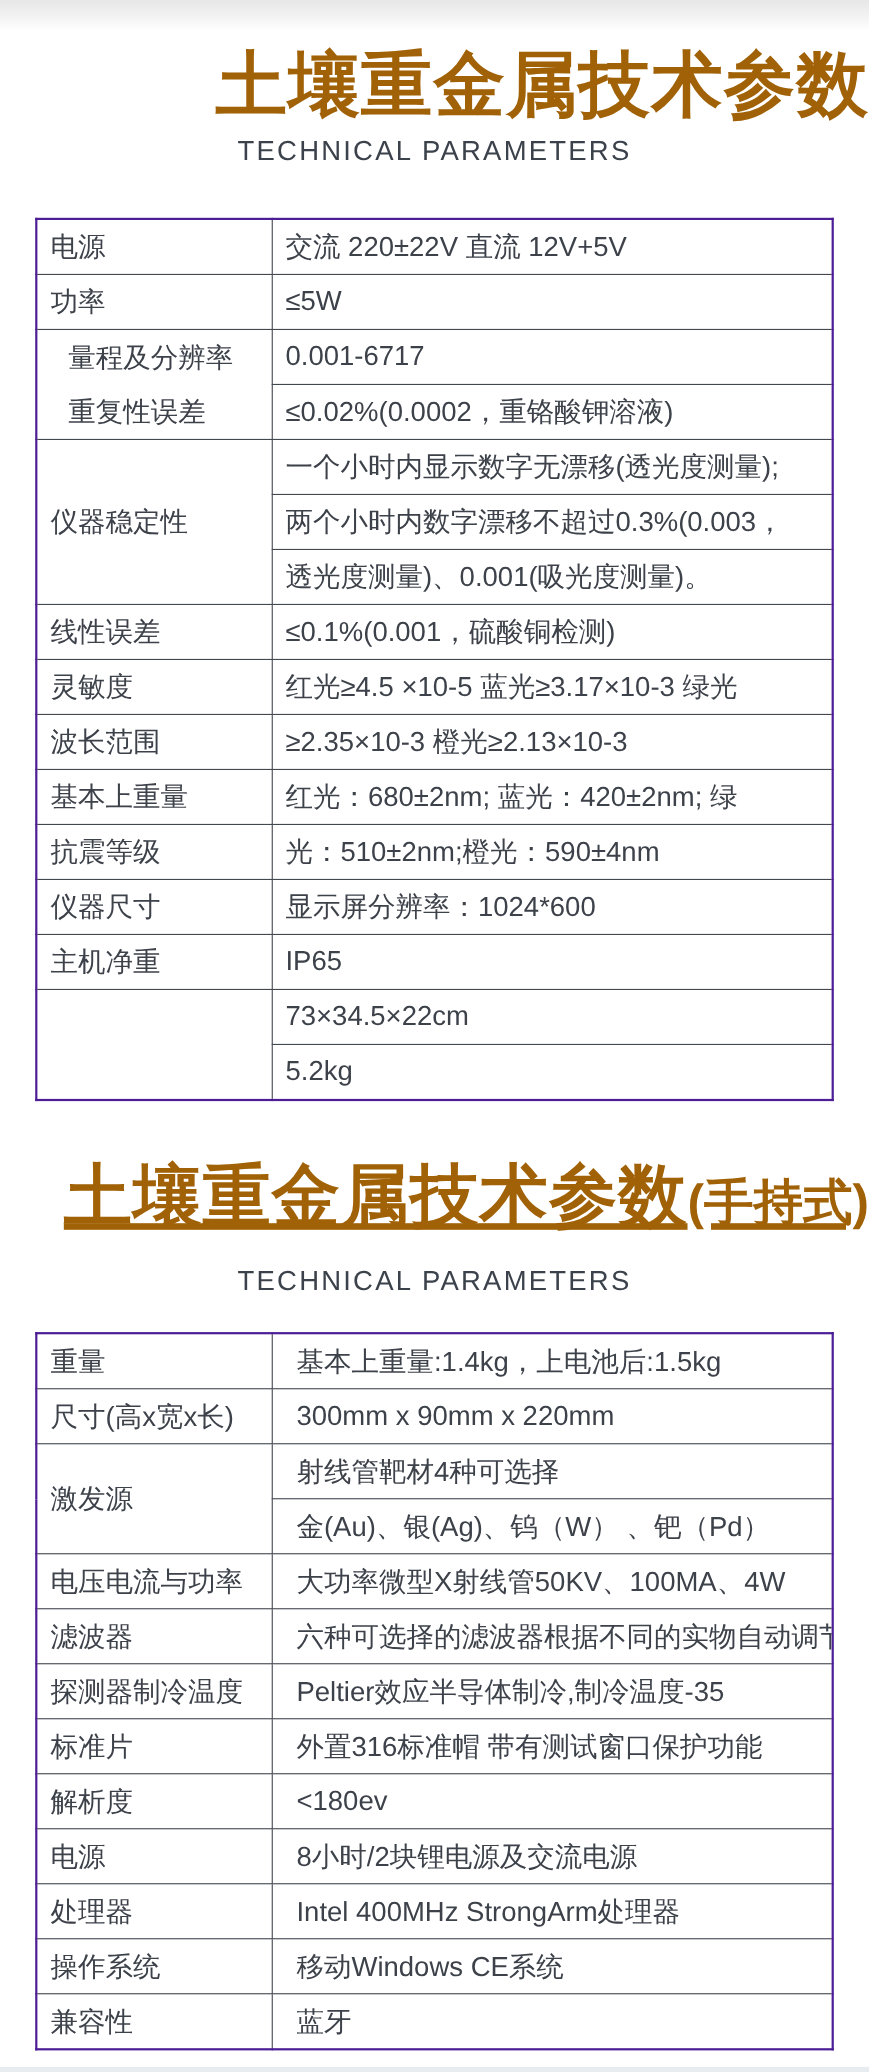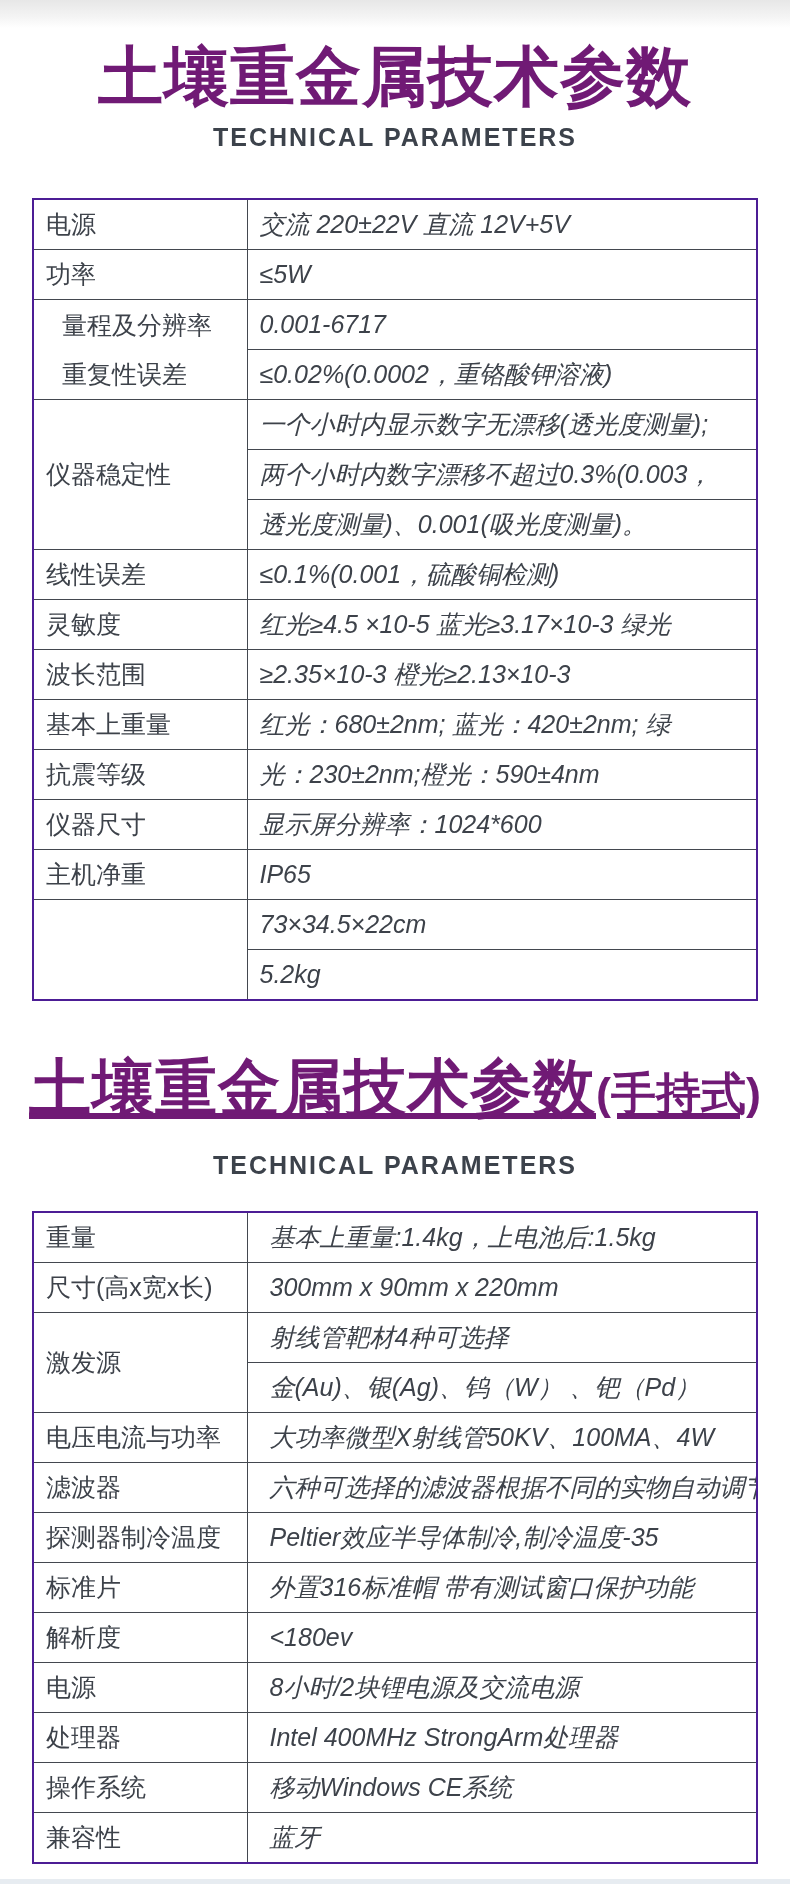--- a/index.html
+++ b/index.html
@@ -9,36 +9,36 @@
     font-family:"Liberation Sans", sans-serif;
     color:#3d424a;
     position:relative;
     overflow:hidden;
   }
   .top-strip {
     height:28px;
     background:linear-gradient(180deg,#e7e7e7 0%,#f4f4f4 60%,#ffffff 100%);
   }
   .main-title {
-    text-align:center;
+    text-align:right;
     font-size:65px;
     line-height:1.0;
     font-weight:700;
-    color:#701a75;
+    color:#a16207;
     letter-spacing:1px;
     margin:16px 0 0 0;
   }
   .main-title.second { font-size:62px; margin-top:56px;text-decoration:underline; }
   .title-suffix { font-size:45px; font-weight:700; letter-spacing:0; }
   .subtitle {
     text-align:center;
     font-size:25px;
     letter-spacing:2px;
     color:#3c424b;
-    font-weight:700;
+    font-weight:400;
     margin-top:16px;
     line-height:1.0;
   }
   .subtitle.second { margin-top:34px; }
   table.spec {
     width:724px;
     margin:48px auto 0 auto;
     border-collapse:collapse;
     table-layout:fixed;
     border:2px solid #4c1d95;
@@ -47,21 +47,21 @@
   table.spec td {
     border:1px solid #43484f;
     height:49px;
     font-size:25px;
     vertical-align:middle;
     overflow:hidden;
     white-space:nowrap;
     color:#3d424a;
   }
   td.lbl { padding:0 0 0 12px; }
-  td.val { padding:0 0 0 12px;font-style:italic; }
+  td.val { padding:0 0 0 12px; }
   table.spec.second td.val { padding-left:22px;margin-top:44px; }
   td.lbl-multi { padding:0; vertical-align:top; }
   .lbl-line { height:49px; display:flex; align-items:center; padding-left:28px; }
   .bottom-strip {
     position:absolute; left:0; right:0; bottom:0;
     height:5px;
     background:#e7ecf1;
   }
 </style>
 </head>
@@ -117,21 +117,21 @@
   <tr>
     <td class="lbl">波长范围</td>
     <td class="val">≥2.35×10-3 橙光≥2.13×10-3</td>
   </tr>
   <tr>
     <td class="lbl">基本上重量</td>
     <td class="val">红光：680±2nm; 蓝光：420±2nm; 绿</td>
   </tr>
   <tr>
     <td class="lbl">抗震等级</td>
-    <td class="val">光：230±2nm;橙光：590±4nm</td>
+    <td class="val">光：510±2nm;橙光：590±4nm</td>
   </tr>
   <tr>
     <td class="lbl">仪器尺寸</td>
     <td class="val">显示屏分辨率：1024*600</td>
   </tr>
   <tr>
     <td class="lbl">主机净重</td>
     <td class="val">IP65</td>
   </tr>
   <tr>

